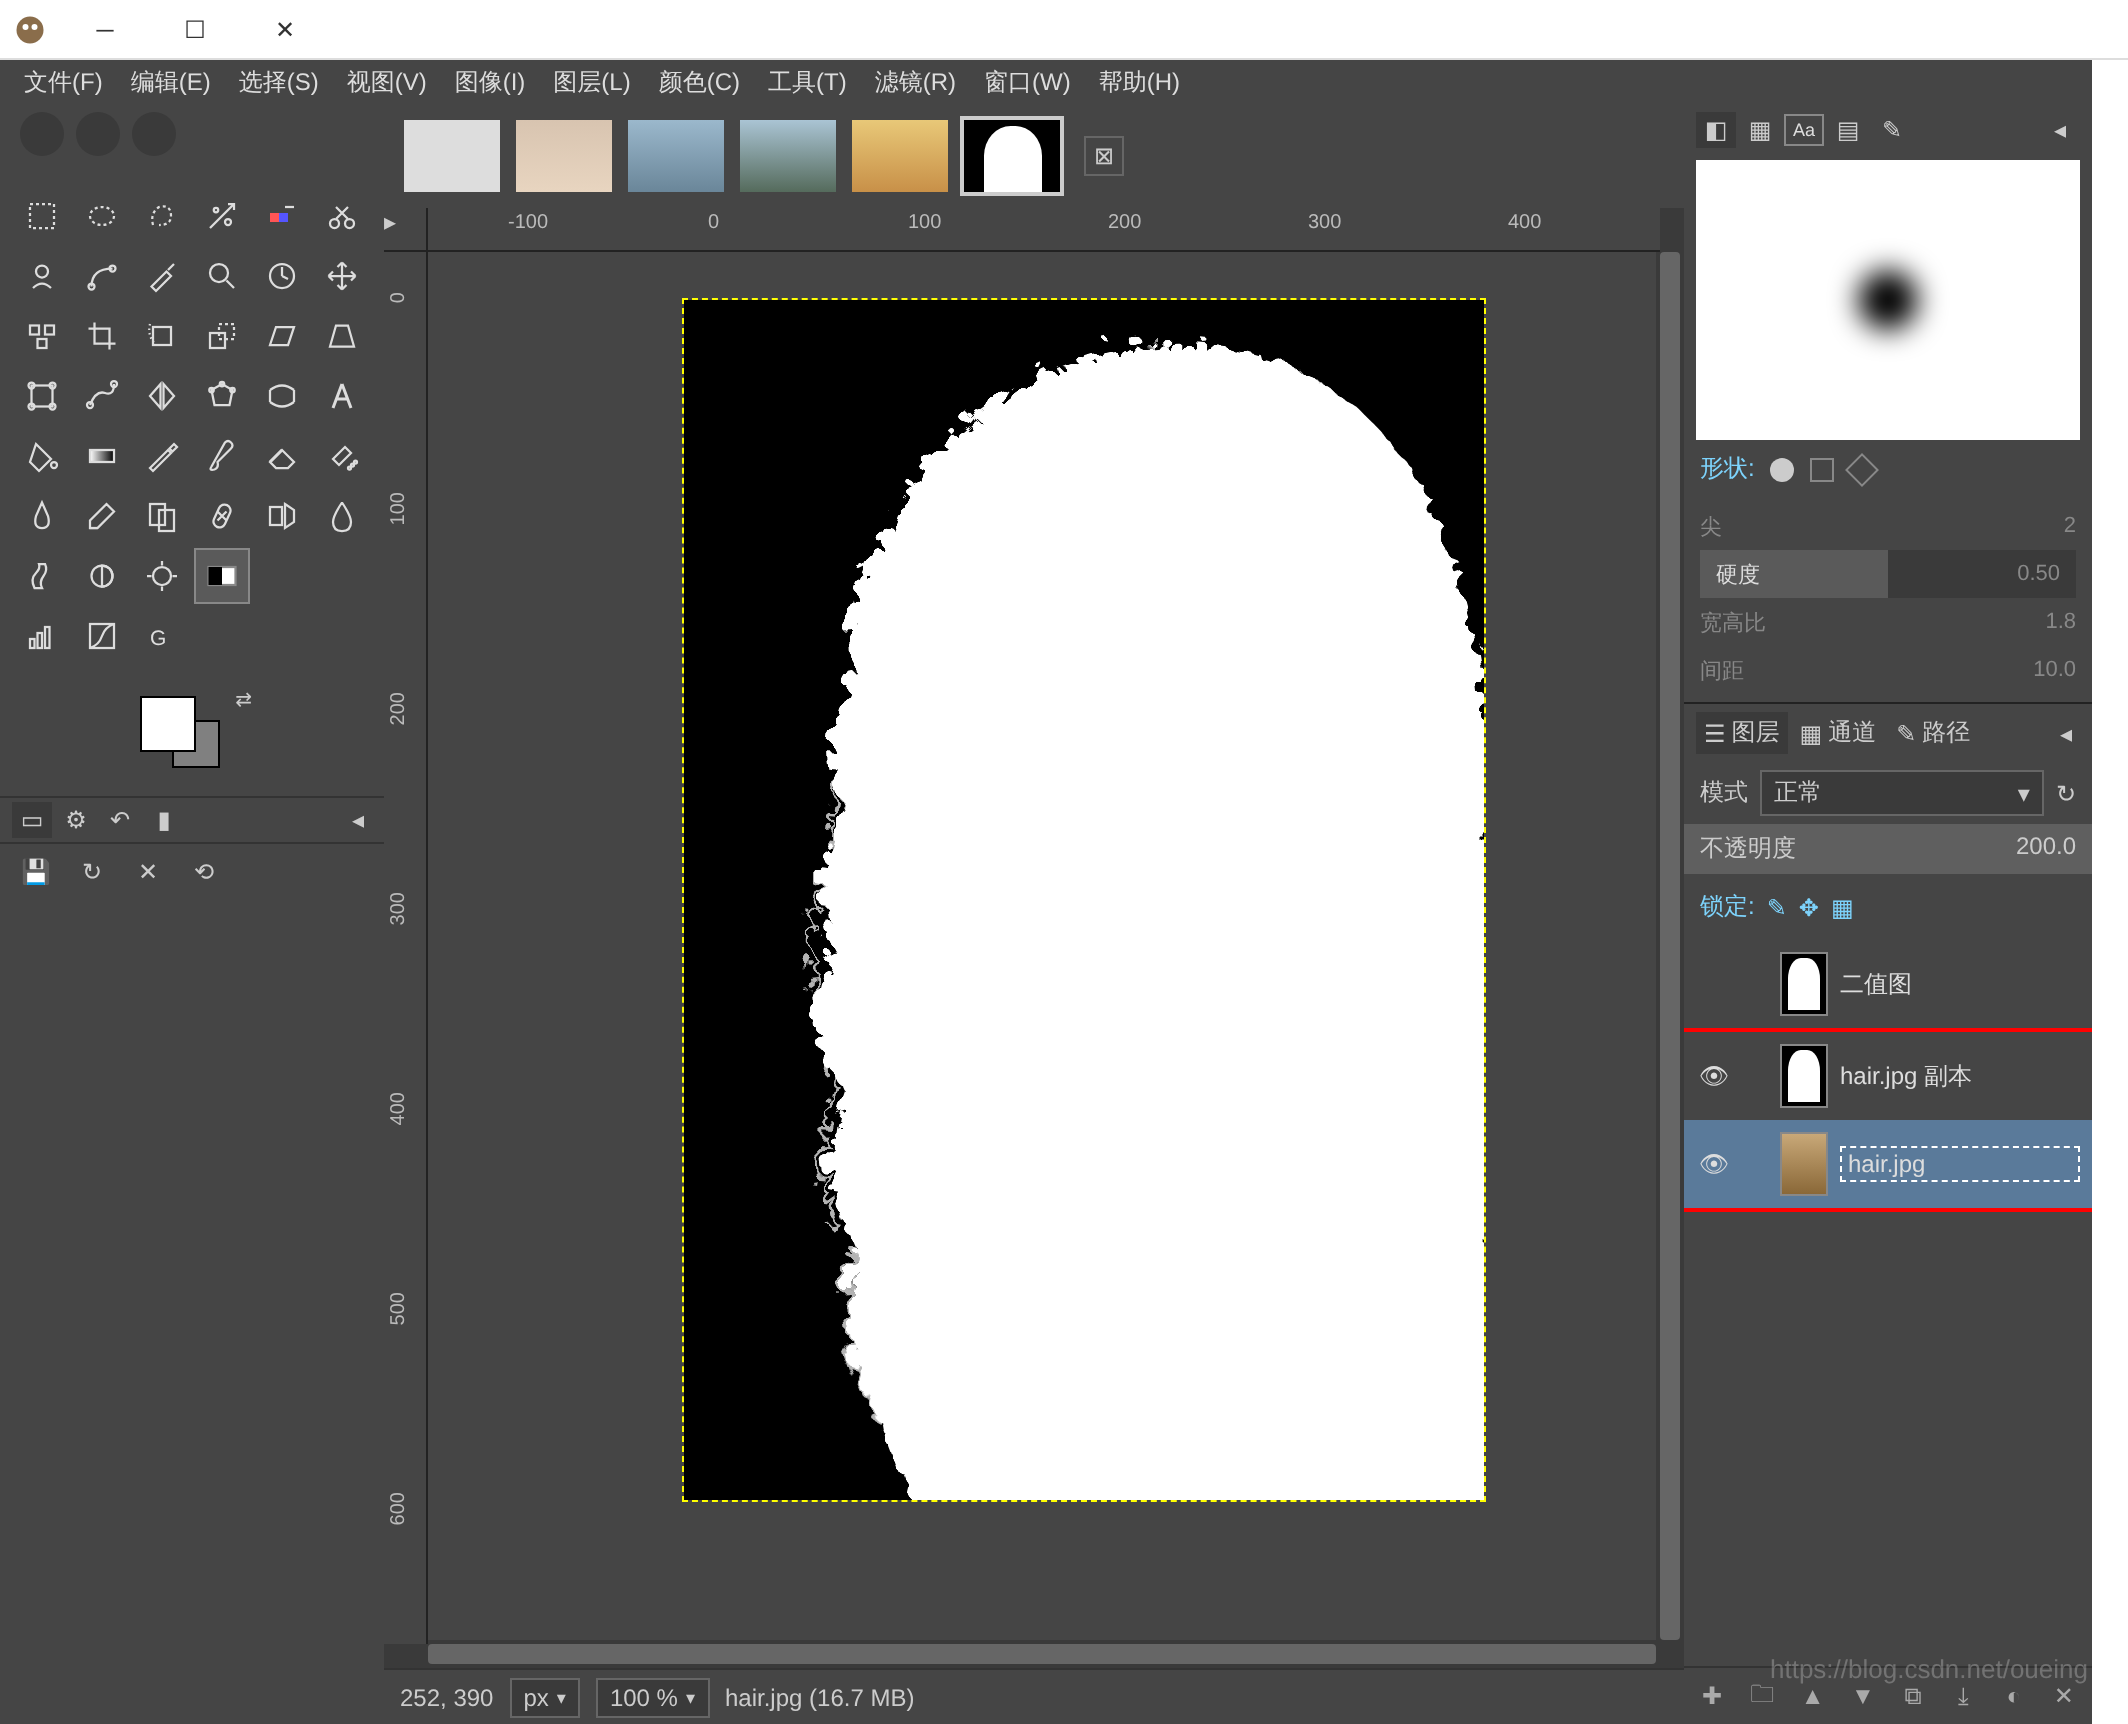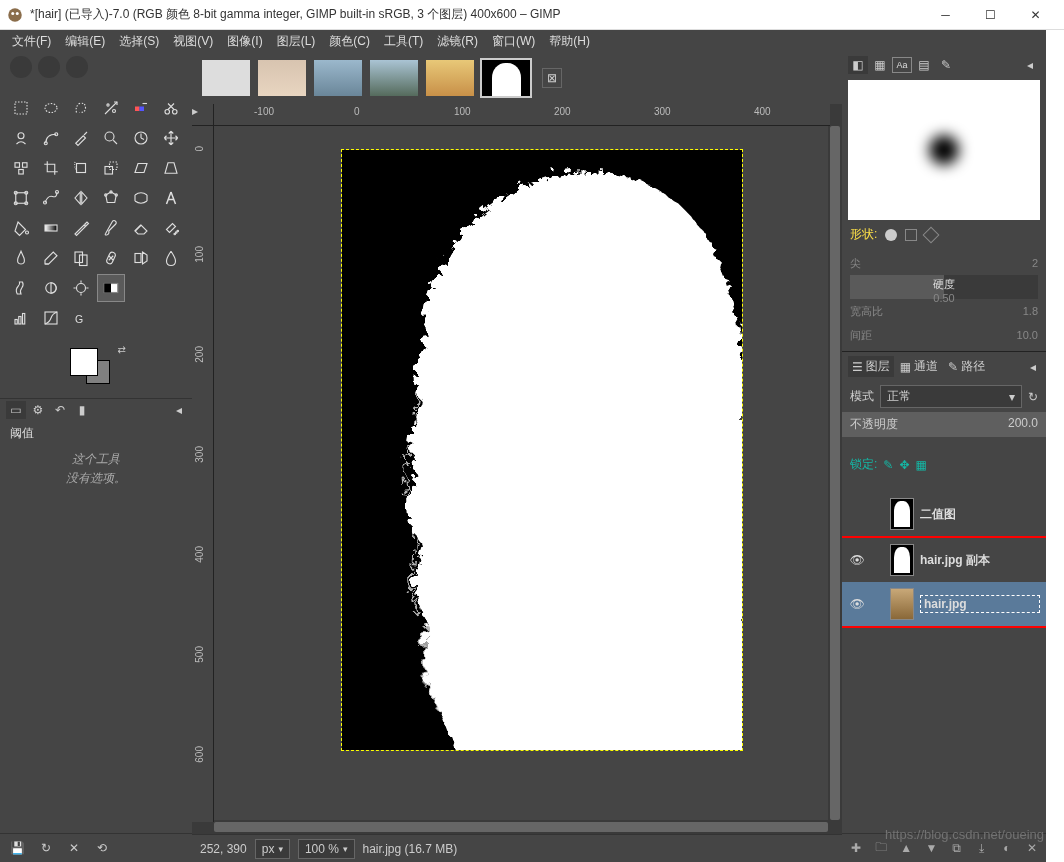--- a/index.html
+++ b/index.html
@@ -66,58 +66,57 @@
 .rp-tabs-top .rtab.act { background:#3a3a3a; }
 .rp-tabs-top .rtab-txt { font-size:9px; padding:2px 3px; border:1px solid #888; color:#ddd; }
 .rp-tabs-top .spacer { flex:1; }
 .brush-title { padding: 2px 10px; color:#ccc; }
 .brush-preview { margin: 2px 6px; height:140px; background:#fff; position:relative; }
 .brush-dot { position:absolute; left:50%; top:50%; width:30px; height:30px; background:#000; border-radius:50%; filter:blur(7px); transform:translate(-50%,-50%); }
 .prop-section { padding:4px 8px; }
 .prop-row { display:flex; align-items:center; height:24px; color:#888; font-size:11px; }
 .prop-row .lbl { flex:1; }
 .prop-row .val { color:#888; }
-.prop-row.active { color:#ddd;flex-direction:column; }
-.shape-row { display:flex; align-items:center; padding:4px 8px; gap:8px; color:#fde047; }
+.prop-row.active { color:#ddd; }
+.shape-row { display:flex; align-items:center; padding:4px 8px; gap:8px; color:#7dd3fc; }
 .shape-row .shp { width:12px; height:12px; border:1px solid #888; display:inline-block; }
 .shape-row .shp.circle { border-radius:50%; background:#ccc; border:none; }
 .shape-row .shp.square { }
 .shape-row .shp.diamond { transform:rotate(45deg); }
 .slider-bg1 { background: linear-gradient(90deg,#5a5a5a 0%,#5a5a5a 50%,#3a3a3a 50%); padding:2px 8px; display:flex; }
 .layers-dock { flex:1; display:flex; flex-direction:column; border-top:1px solid #222; }
 .layers-tabs { display:flex; padding:4px 6px; gap:2px; align-items:center; }
 .layers-tabs .ltab { display:flex; align-items:center; gap:3px; color:#ccc; padding:2px 4px; }
 .layers-tabs .ltab.act { background:#3a3a3a; }
 .mode-row { display:flex; align-items:center; padding:4px 8px; gap:6px; }
 .mode-row .mode-drop { flex:1; display:flex; align-items:center; justify-content:space-between; background:#3a3a3a; border:1px solid #666; padding:2px 6px; }
 .opacity-row { display:flex; padding:4px 8px; background: linear-gradient(90deg,#5f5f5f 0%,#5f5f5f 100%); }
-.lock-row { display:flex; align-items:center; padding:19px 8px; gap:6px; color:#14b8a6; }
+.lock-row { display:flex; align-items:center; padding:8px 8px; gap:6px; color:#7dd3fc; }
 .layer-list { flex:1; overflow:hidden; }
 .layer-item { display:flex; align-items:center; padding:4px 6px; gap:6px; color:#ddd; height:44px; }
 .layer-item.selected { background:#5a7a9a; }
 .layer-item .eye { width:18px; text-align:center; }
 .layer-item .link-col { width:12px; }
 .layer-item .lthumb { width:24px; height:32px; background:#000; border:1px solid #888; position:relative; overflow:hidden; }
 .layer-item .lthumb .sil { position:absolute; inset:2px 3px; background:#fff; border-radius:40% 40% 0 0; }
-.layer-item .lname { flex:1; font-weight:bold; }
+.layer-item .lname { flex:1; font-weight:normal; }
 .highlight-box { border:2px solid #f00; margin:0 -2px; }
 .layers-footer { display:flex; padding:4px 2px; gap:1px; border-top:1px solid #333; justify-content:space-around; }
 .layers-footer .lfbtn { width:22px; height:20px; color:#aaa; display:flex; align-items:center; justify-content:center; }
 .watermark { position:absolute; right:20px; bottom:20px; color:rgba(200,200,200,0.35); font-size:13px; pointer-events:none; }
 </style>
 </head>
 <body>
 
 <div class="titlebar">
   <svg class="gimp-logo" viewBox="0 0 24 24">
       <circle cx="12" cy="12" r="9" fill="#8a6d4b"></circle>
       <circle cx="9" cy="10" r="2" fill="#fff"></circle>
       <circle cx="15" cy="10" r="2" fill="#fff"></circle>
     </svg>
-  <div class="title">*[hair] (已导入)-7.0 (RGB 颜色 8-bit gamma integer, GIMP built-in sRGB, 3 个图层) 400x600 – GIMP</div>
   <div class="winbtn">─</div>
   <div class="winbtn">☐</div>
   <div class="winbtn">✕</div>
 </div>
 
 <div class="chrome">
 <div class="menubar">
   <span>文件(F)</span>
   <span>编辑(E)</span>
   <span>选择(S)</span>
@@ -425,27 +424,20 @@
       </div>
     </div>
 
     <div class="tooloptions-tabs">
       <div class="tab-ico act">▭</div>
       <div class="tab-ico">⚙</div>
       <div class="tab-ico">↶</div>
       <div class="tab-ico">▮</div>
       <div class="spacer"></div>
       <div class="arrow">◂</div>
-    </div>
-    <div class="tooloptions-body">
-      <div class="hdr">阈值</div>
-      <div class="empty">
-        <div>这个工具</div>
-        <div>没有选项。</div>
-      </div>
     </div>
     <div class="tooloptions-footer">
       <div class="fbtn">💾</div>
       <div class="fbtn">↻</div>
       <div class="fbtn">✕</div>
       <div class="fbtn">⟲</div>
     </div>
   </div>
 
   <div class="center-panel">

